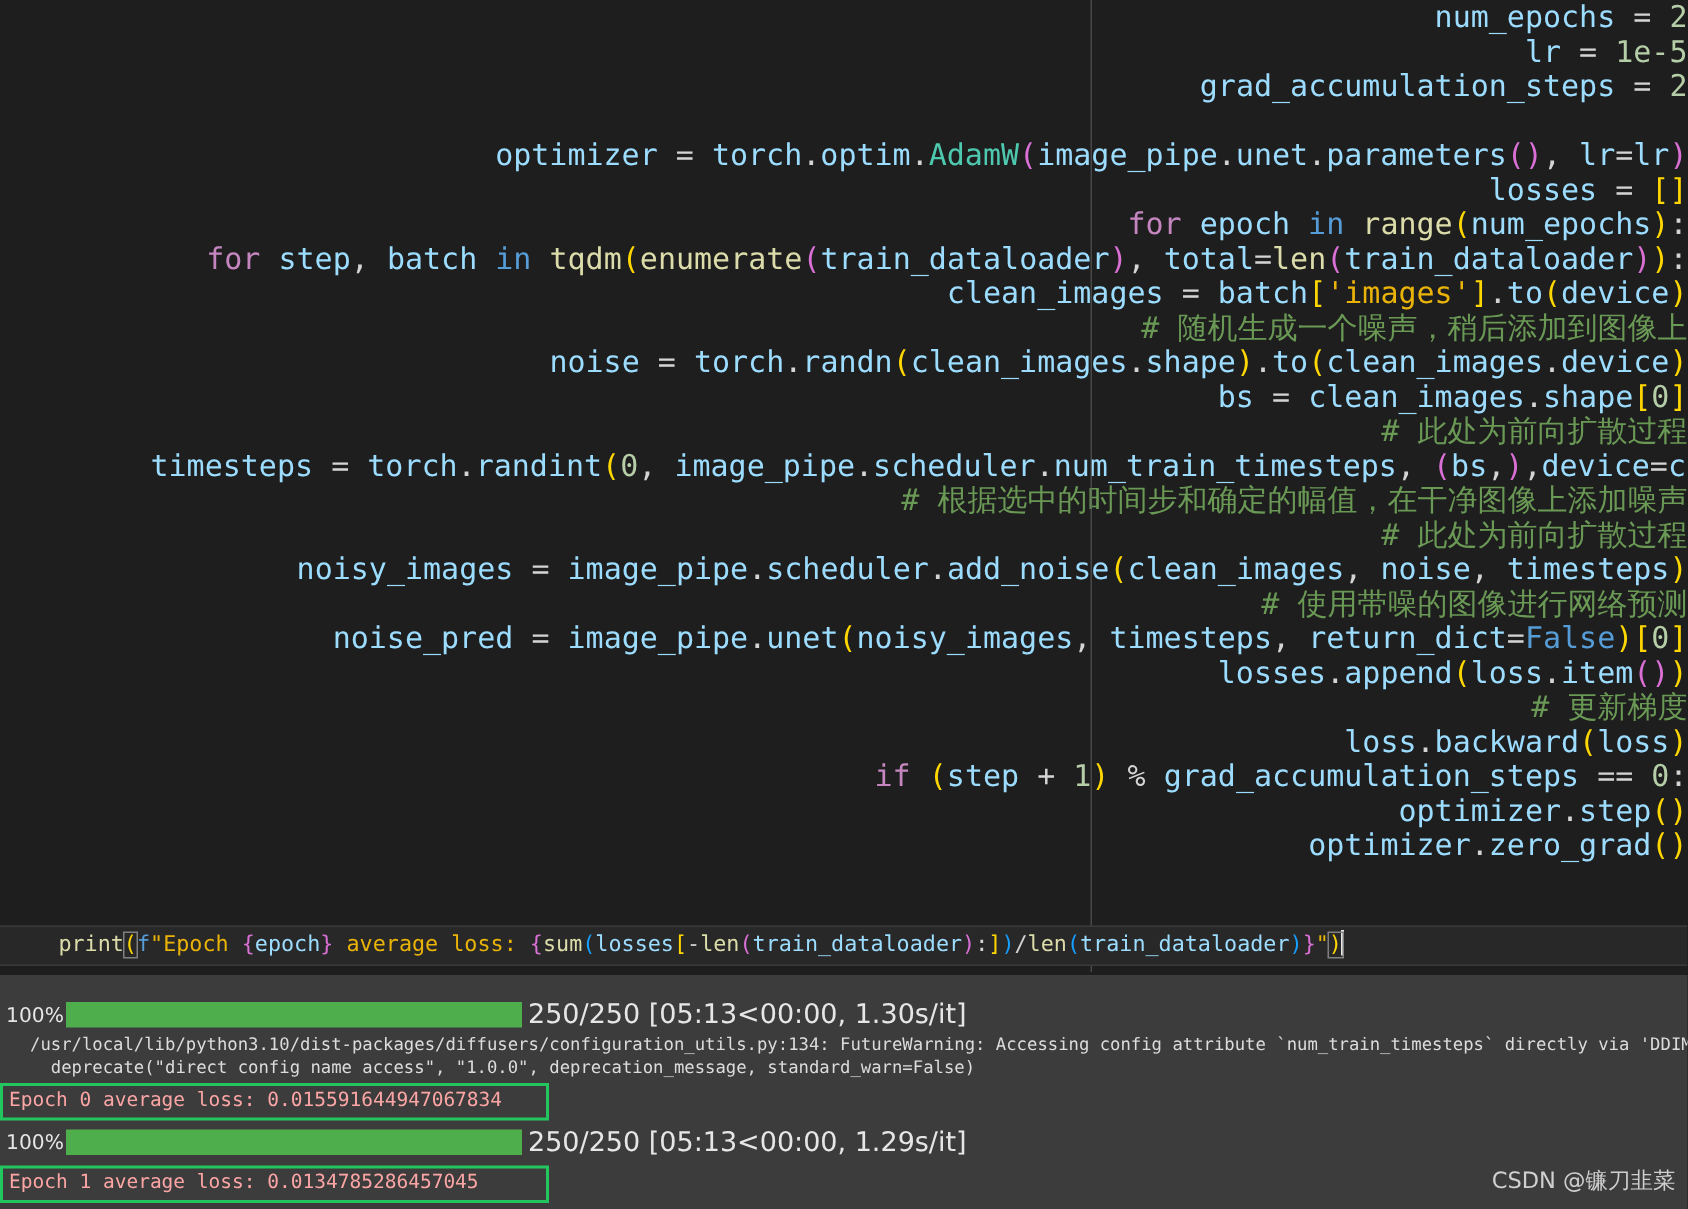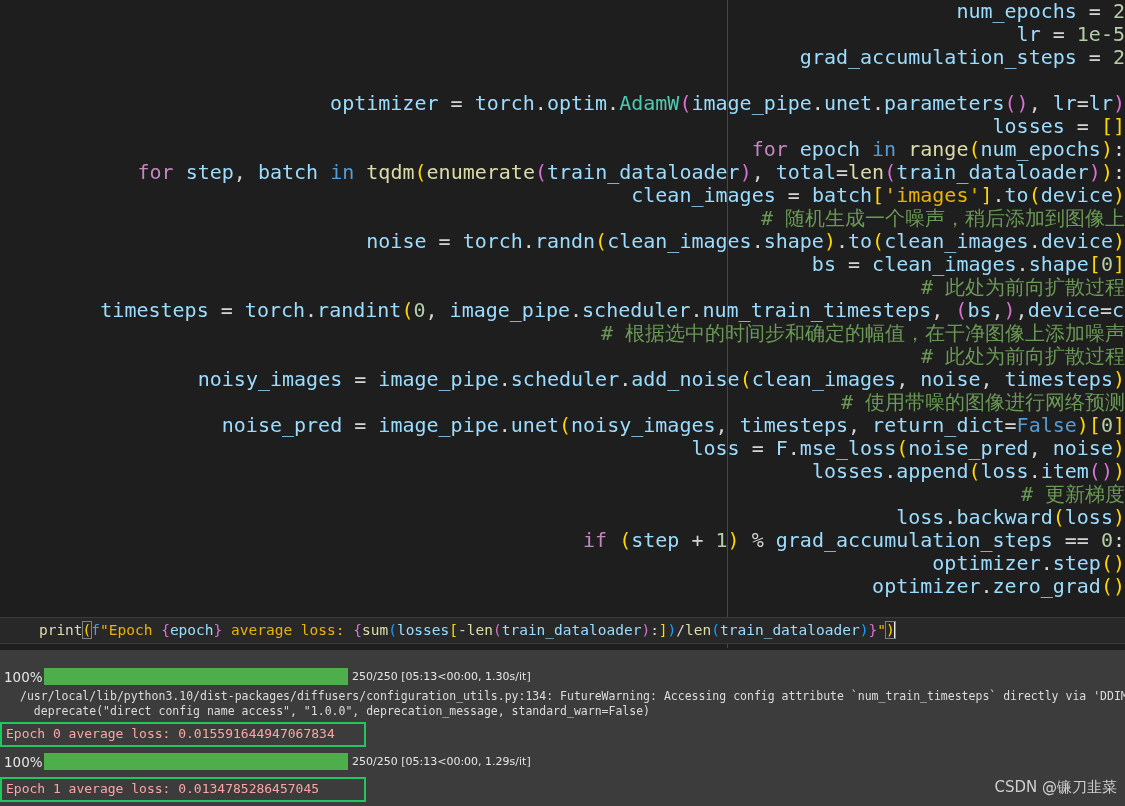--- a/index.html
+++ b/index.html
@@ -106,21 +106,21 @@
     padding-left: 4px;
   }
   .prog-pct { width: 38px; flex: 0 0 auto; }
   .prog-bar {
     flex: 0 0 auto;
     width: 304px;
     height: 17px;
     background: #4eae4c;
     margin: 0 4px 0 2px;
   }
-  .prog-meta { flex: 0 0 auto; font-size: 11px; }
+  .prog-meta { flex: 0 0 auto; font-size: 18px; }
 
   .warn-line {
     font-family: "DejaVu Sans Mono", "Liberation Mono", monospace;
     font-size: 11.5px;
     line-height: 15px;
     color: #dcdcdc;
     white-space: pre;
     padding-left: 20px;
   }
 
@@ -189,21 +189,20 @@
   <div class="code-line cmt">        # 根据选中的时间步和确定的幅值，在干净图像上添加噪声</div>
 
   <div class="code-line cmt">        # 此处为前向扩散过程</div>
 
   <div class="code-line">        <span class="var">noisy_images</span> <span class="op">=</span> <span class="var">image_pipe</span><span class="op">.</span><span class="var">scheduler</span><span class="op">.</span><span class="var">add_noise</span><span class="p1">(</span><span class="var">clean_images</span><span class="op">,</span> <span class="var">noise</span><span class="op">,</span> <span class="var">timesteps</span><span class="p1">)</span></div>
 
   <div class="code-line cmt">        # 使用带噪的图像进行网络预测</div>
 
   <div class="code-line">        <span class="var">noise_pred</span> <span class="op">=</span> <span class="var">image_pipe</span><span class="op">.</span><span class="var">unet</span><span class="p1">(</span><span class="var">noisy_images</span><span class="op">,</span> <span class="var">timesteps</span><span class="op">,</span> <span class="var">return_dict</span><span class="op">=</span><span class="kw2">False</span><span class="p1">)</span><span class="p1">[</span><span class="num">0</span><span class="p1">]</span></div>
 
-  <div class="code-line">        <span class="var">loss</span> <span class="op">=</span> <span class="var">F</span><span class="op">.</span><span class="var">mse_loss</span><span class="p1">(</span><span class="var">noise_pred</span><span class="op">,</span> <span class="var">noise</span><span class="p1">)</span></div>
 
   <div class="code-line">        <span class="var">losses</span><span class="op">.</span><span class="var">append</span><span class="p1">(</span><span class="var">loss</span><span class="op">.</span><span class="var">item</span><span class="p2">()</span><span class="p1">)</span></div>
 
   <div class="code-line cmt">        # 更新梯度</div>
 
   <div class="code-line">        <span class="var">loss</span><span class="op">.</span><span class="var">backward</span><span class="p1">(</span><span class="var">loss</span><span class="p1">)</span></div>
 
   <div class="code-line">        <span class="kw">if</span> <span class="p1">(</span><span class="var">step</span> <span class="op">+</span> <span class="num">1</span><span class="p1">)</span> <span class="op">%</span> <span class="var">grad_accumulation_steps</span> <span class="op">==</span> <span class="num">0</span><span class="op">:</span></div>
 
   <div class="code-line">            <span class="var">optimizer</span><span class="op">.</span><span class="var">step</span><span class="p1">()</span></div>

